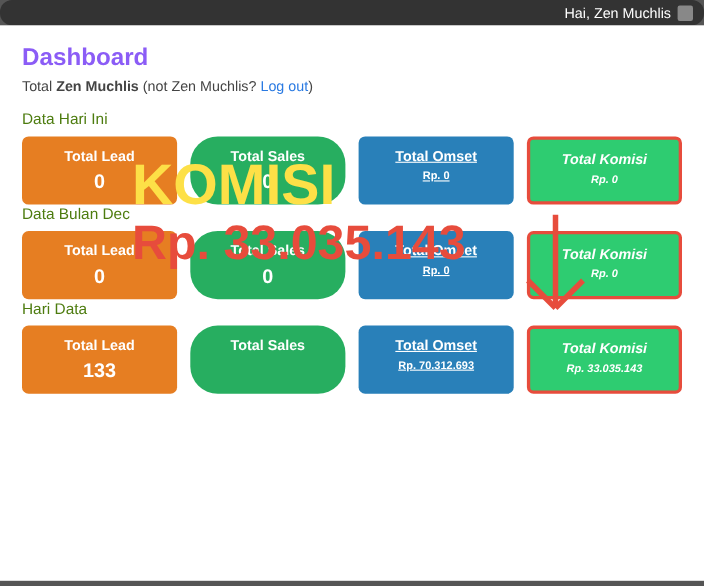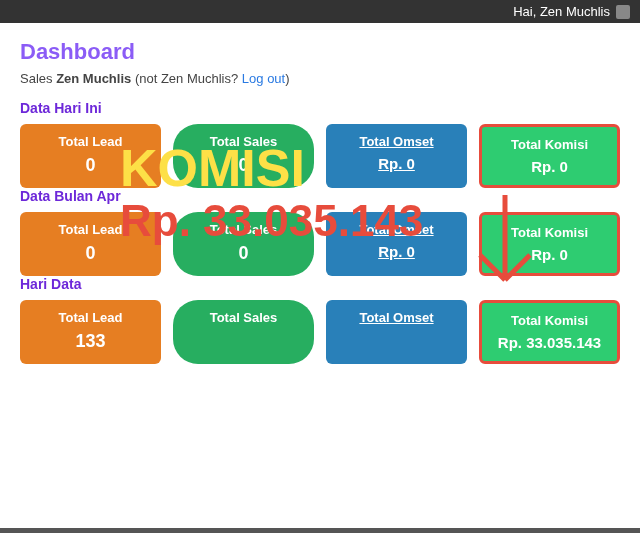--- a/index.html
+++ b/index.html
@@ -15,20 +15,21 @@
     .top-bar {
       background: #333;
       color: #fff;
       text-align: right;
       padding: 4px 10px;
       font-size: 13px;
       display: flex;
       align-items: flex-end;
       justify-content: flex-end;
       gap: 6px;
+      border-radius: 11px;
     }
 
     .main-content {
       background: #fff;
       margin: 0;
       padding: 16px 20px;
       min-height: calc(533px - 28px);
     }
 
     h1.dashboard-title {
@@ -45,22 +46,22 @@
     }
 
     .greeting a {
       color: #2a7ae2;
       text-decoration: none;
       text-align: right;
     }
 
     .section-title {
       font-size: 14px;
-      font-weight: bold;
-      color: #6d28d9;
+      font-weight: normal;
+      color: #4d7c0f;
       margin-bottom: 8px;
     }
 
     .cards-row {
       display: grid;
       grid-template-columns: repeat(4, 1fr);
       gap: 12px;
       margin-bottom: 0;
     }
 
@@ -78,28 +79,28 @@
       font-weight: bold;
       margin-bottom: 6px;
     }
 
     .card-value {
       font-size: 18px;
       font-weight: bold;
     }
 
     .card-value-small {
-      font-size: 15px;
+      font-size: 10px;
       font-weight: bold;
     }
 
     .card.orange { background: #e67e22; }
     .card.green { background: #27ae60; border-radius: 25px; }
     .card.blue { background: #2980b9; text-decoration: underline; }
-    .card.green-light { background: #2ecc71; border: 3px solid #e74c3c; }
+    .card.green-light { background: #2ecc71; border: 3px solid #e74c3c; font-style: italic; }
 
     
     .komisi-overlay {
       position: absolute;
       top: 140px;
       left: 120px;
       pointer-events: none;
       z-index: 10;
     }
 
@@ -137,21 +138,21 @@
 <div class="top-bar">
   <span>Hai, Zen Muchlis</span>
   <span style="display:inline-block;width:14px;height:14px;background:#888;border-radius:2px;"></span>
 </div>
 
 <div class="main-content">
 
   <h1 class="dashboard-title">Dashboard</h1>
 
   <p class="greeting">
-    <span>Sales </span><strong>Zen Muchlis</strong><span> (not Zen Muchlis?</span> <a href="#">Log out</a><span>)</span>
+    <span>Total </span><strong>Zen Muchlis</strong><span> (not Zen Muchlis?</span> <a href="#">Log out</a><span>)</span>
   </p>
 
   <div class="section-title">Data Hari Ini</div>
   <div class="cards-row">
     <div class="card orange">
       <div class="card-label">Total Lead</div>
       <div class="card-value">0</div>
     </div>
     <div class="card green">
       <div class="card-label">Total Sales</div>
@@ -160,21 +161,21 @@
     <div class="card blue">
       <div class="card-label">Total Omset</div>
       <div class="card-value-small">Rp. 0</div>
     </div>
     <div class="card green-light">
       <div class="card-label">Total Komisi</div>
       <div class="card-value-small">Rp. 0</div>
     </div>
   </div>
 
-  <div class="section-title">Data Bulan Apr</div>
+  <div class="section-title">Data Bulan Dec</div>
   <div class="cards-row">
     <div class="card orange">
       <div class="card-label">Total Lead</div>
       <div class="card-value">0</div>
     </div>
     <div class="card green">
       <div class="card-label">Total Sales</div>
       <div class="card-value">0</div>
     </div>
     <div class="card blue">
@@ -191,20 +192,21 @@
   <div class="cards-row">
     <div class="card orange">
       <div class="card-label">Total Lead</div>
       <div class="card-value">133</div>
     </div>
     <div class="card green">
       <div class="card-label">Total Sales</div>
     </div>
     <div class="card blue">
       <div class="card-label">Total Omset</div>
+      <div class="card-value-small">Rp. 70.312.693</div>
     </div>
     <div class="card green-light highlight-box">
       <div class="card-label">Total Komisi</div>
       <div class="card-value-small">Rp. 33.035.143</div>
     </div>
   </div>
 
 </div>
 
 <div class="komisi-overlay">

